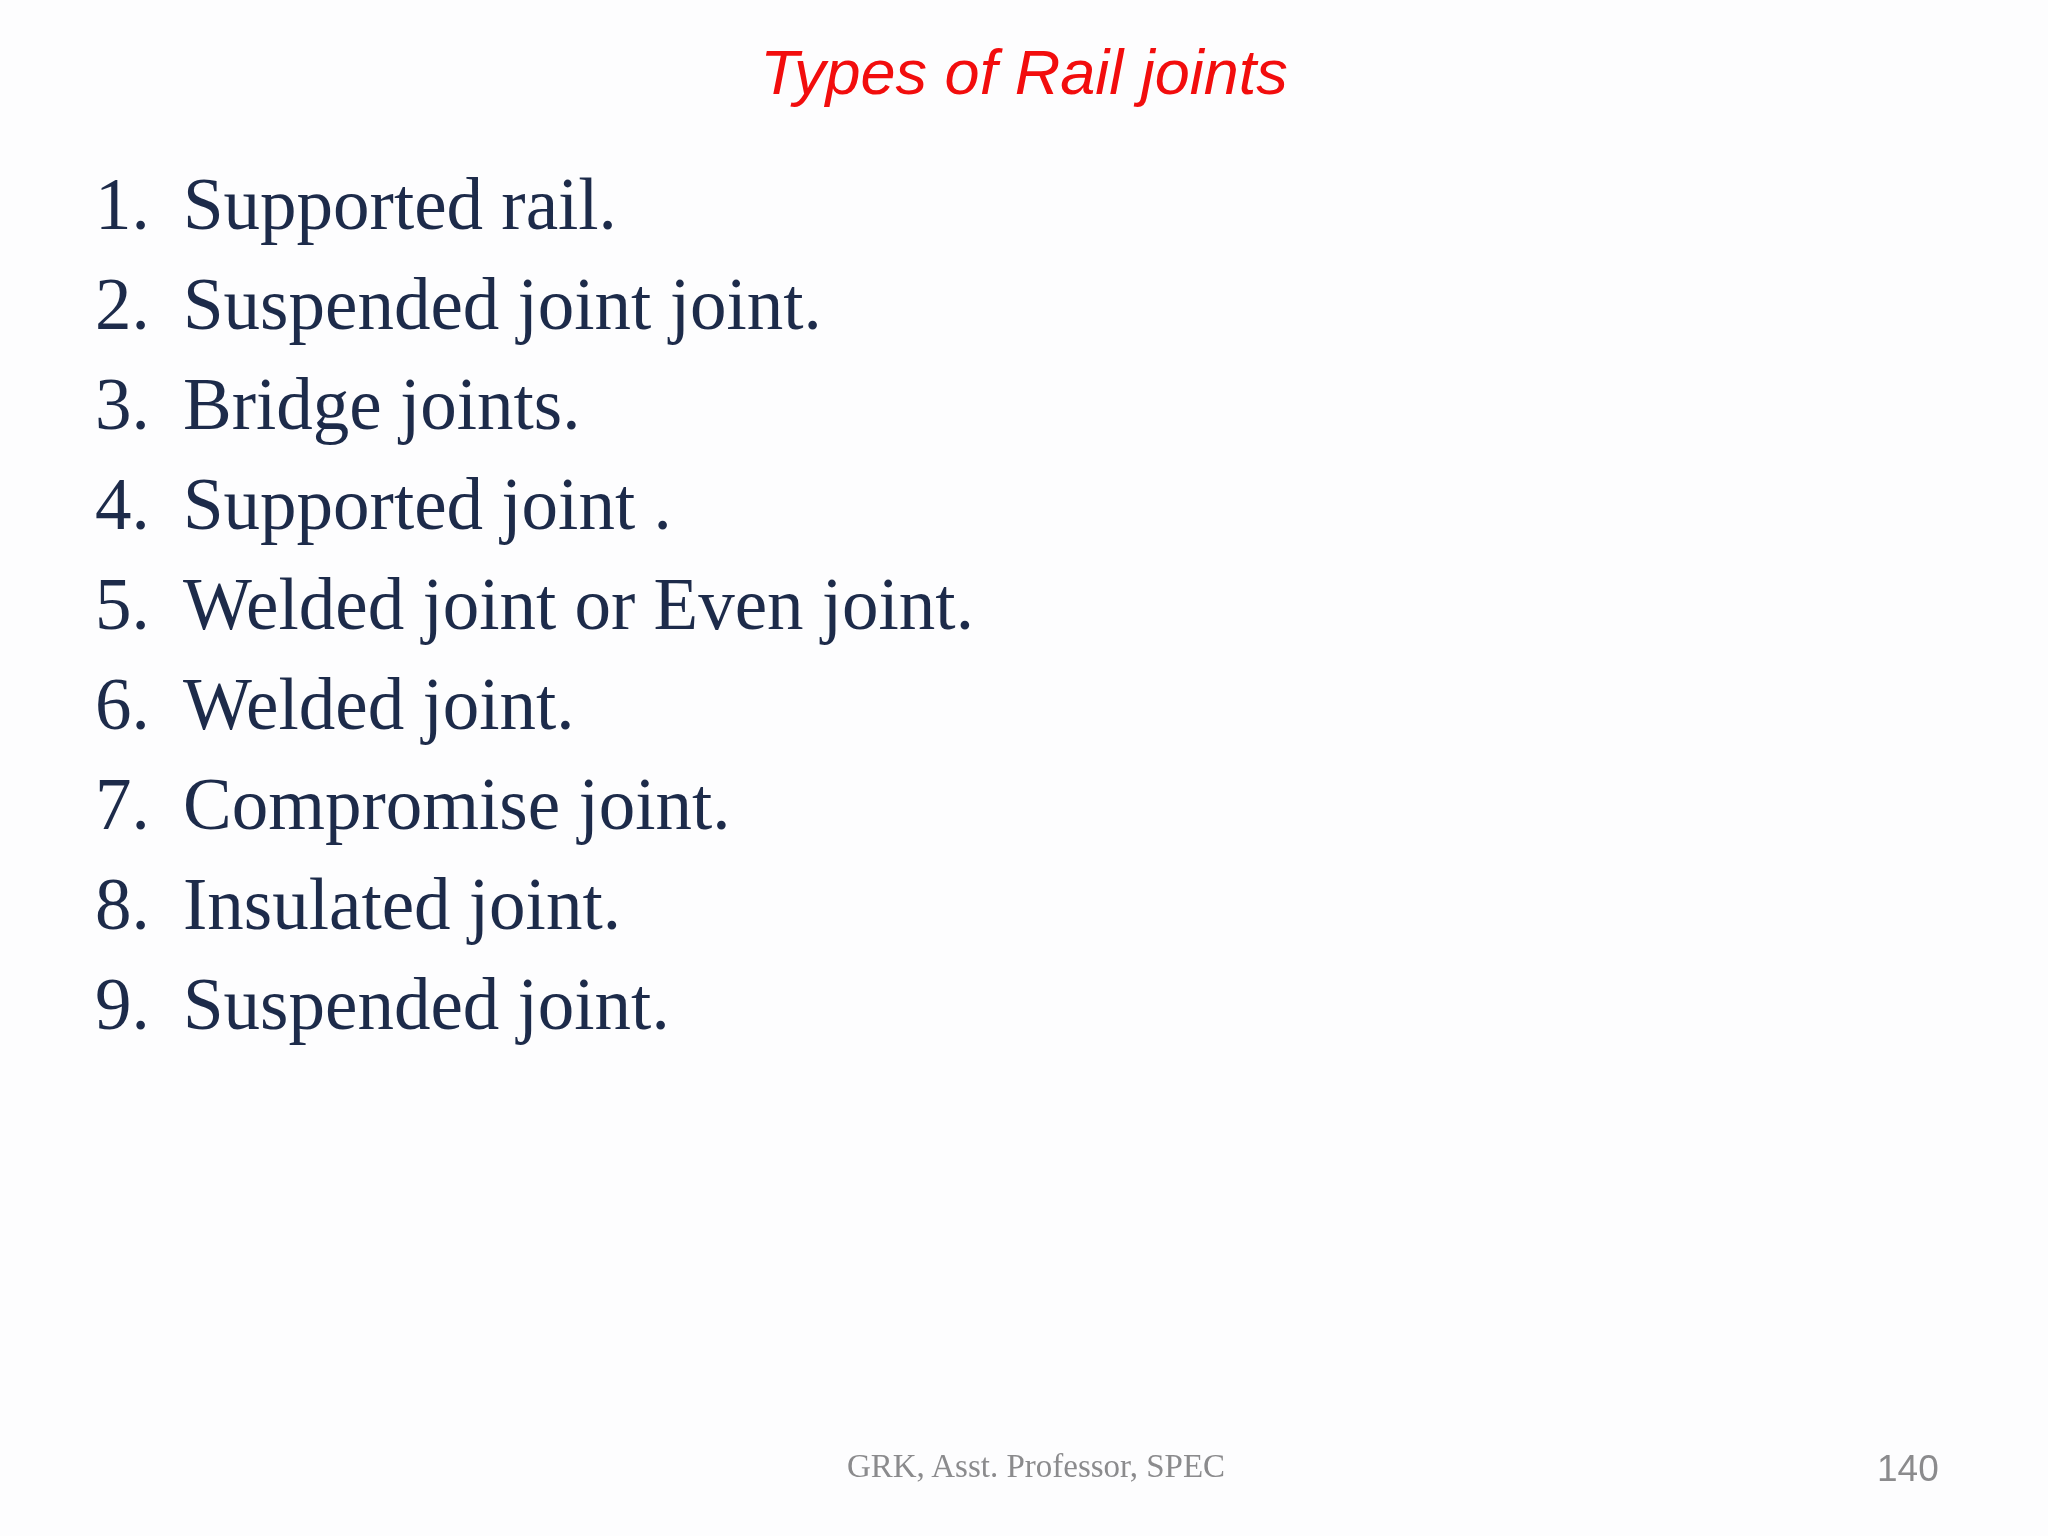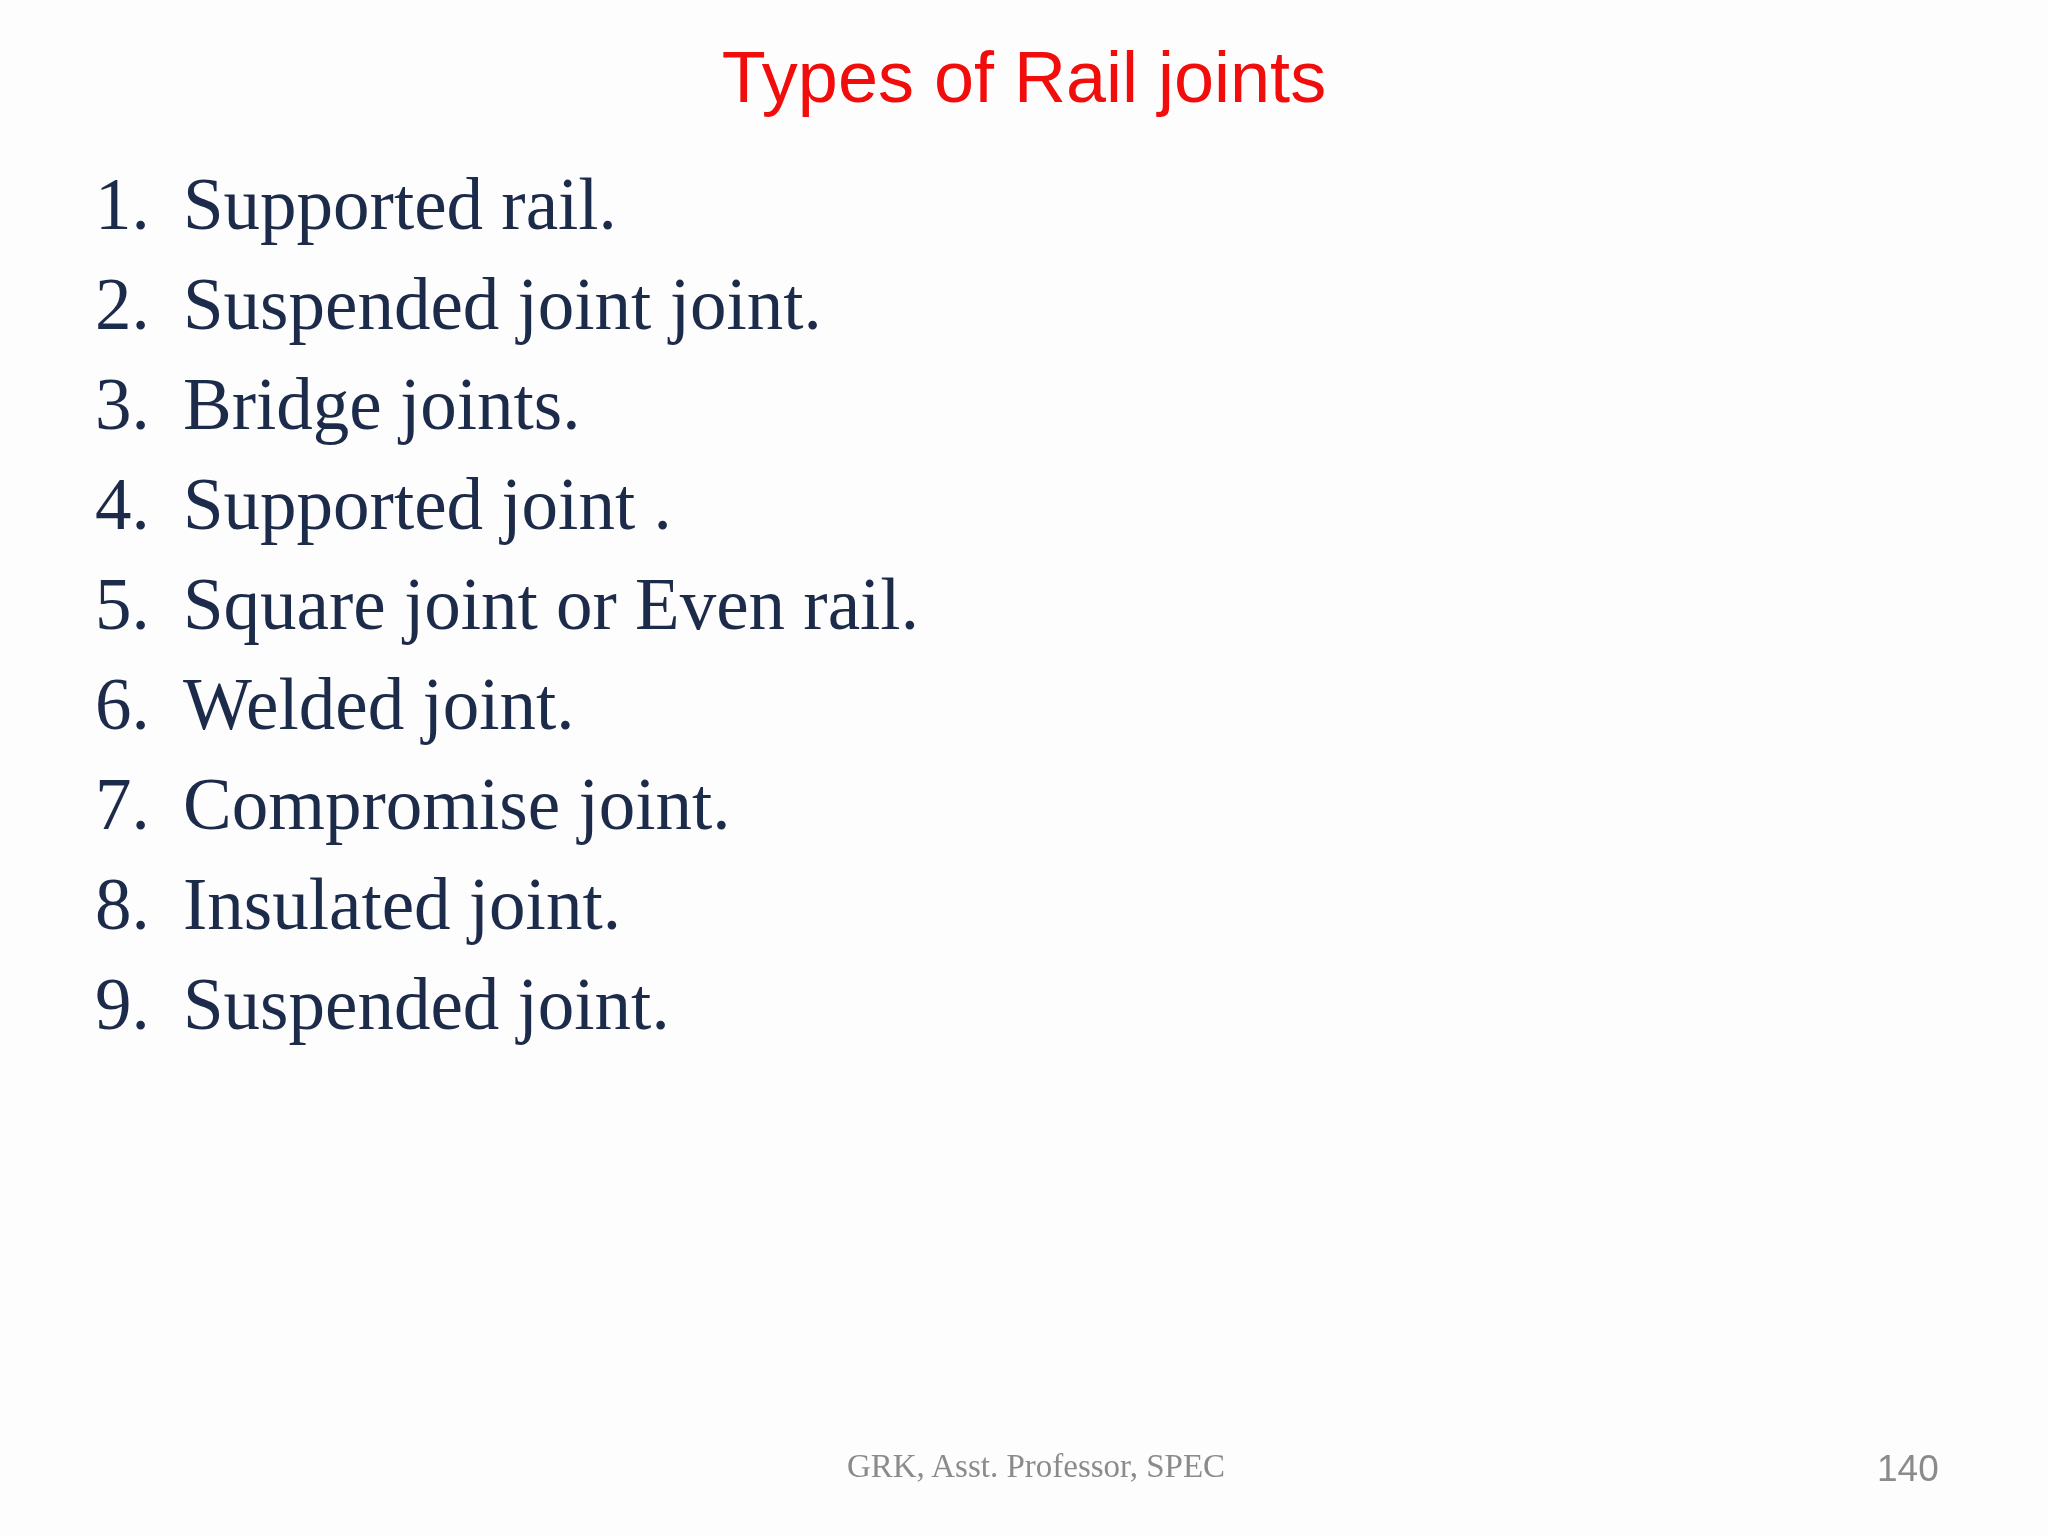--- a/index.html
+++ b/index.html
@@ -17,23 +17,24 @@
   }
   .title {
     position: absolute;
     top: 38px;
     left: 0;
     right: 0;
     margin: 0;
     text-align: center;
     font-family: "Liberation Sans", sans-serif;
     font-weight: 400;
-    font-size: 72px;
+    font-size: 63px;
     line-height: 1.1;
     color: #f20d0d;
+    font-style: italic;
   }
   .list {
     position: absolute;
     top: 155px;
     left: 95px;
   }
   .row {
     display: flex;
     height: 100px;
     line-height: 100px;
@@ -85,21 +86,21 @@
     <div class="row">
       <span class="num">3.</span>
       <span class="txt">Bridge joints.</span>
     </div>
     <div class="row">
       <span class="num">4.</span>
       <span class="txt">Supported joint .</span>
     </div>
     <div class="row">
       <span class="num">5.</span>
-      <span class="txt">Square joint or Even rail.</span>
+      <span class="txt">Welded joint or Even joint.</span>
     </div>
     <div class="row">
       <span class="num">6.</span>
       <span class="txt">Welded joint.</span>
     </div>
     <div class="row">
       <span class="num">7.</span>
       <span class="txt">Compromise joint.</span>
     </div>
     <div class="row">

